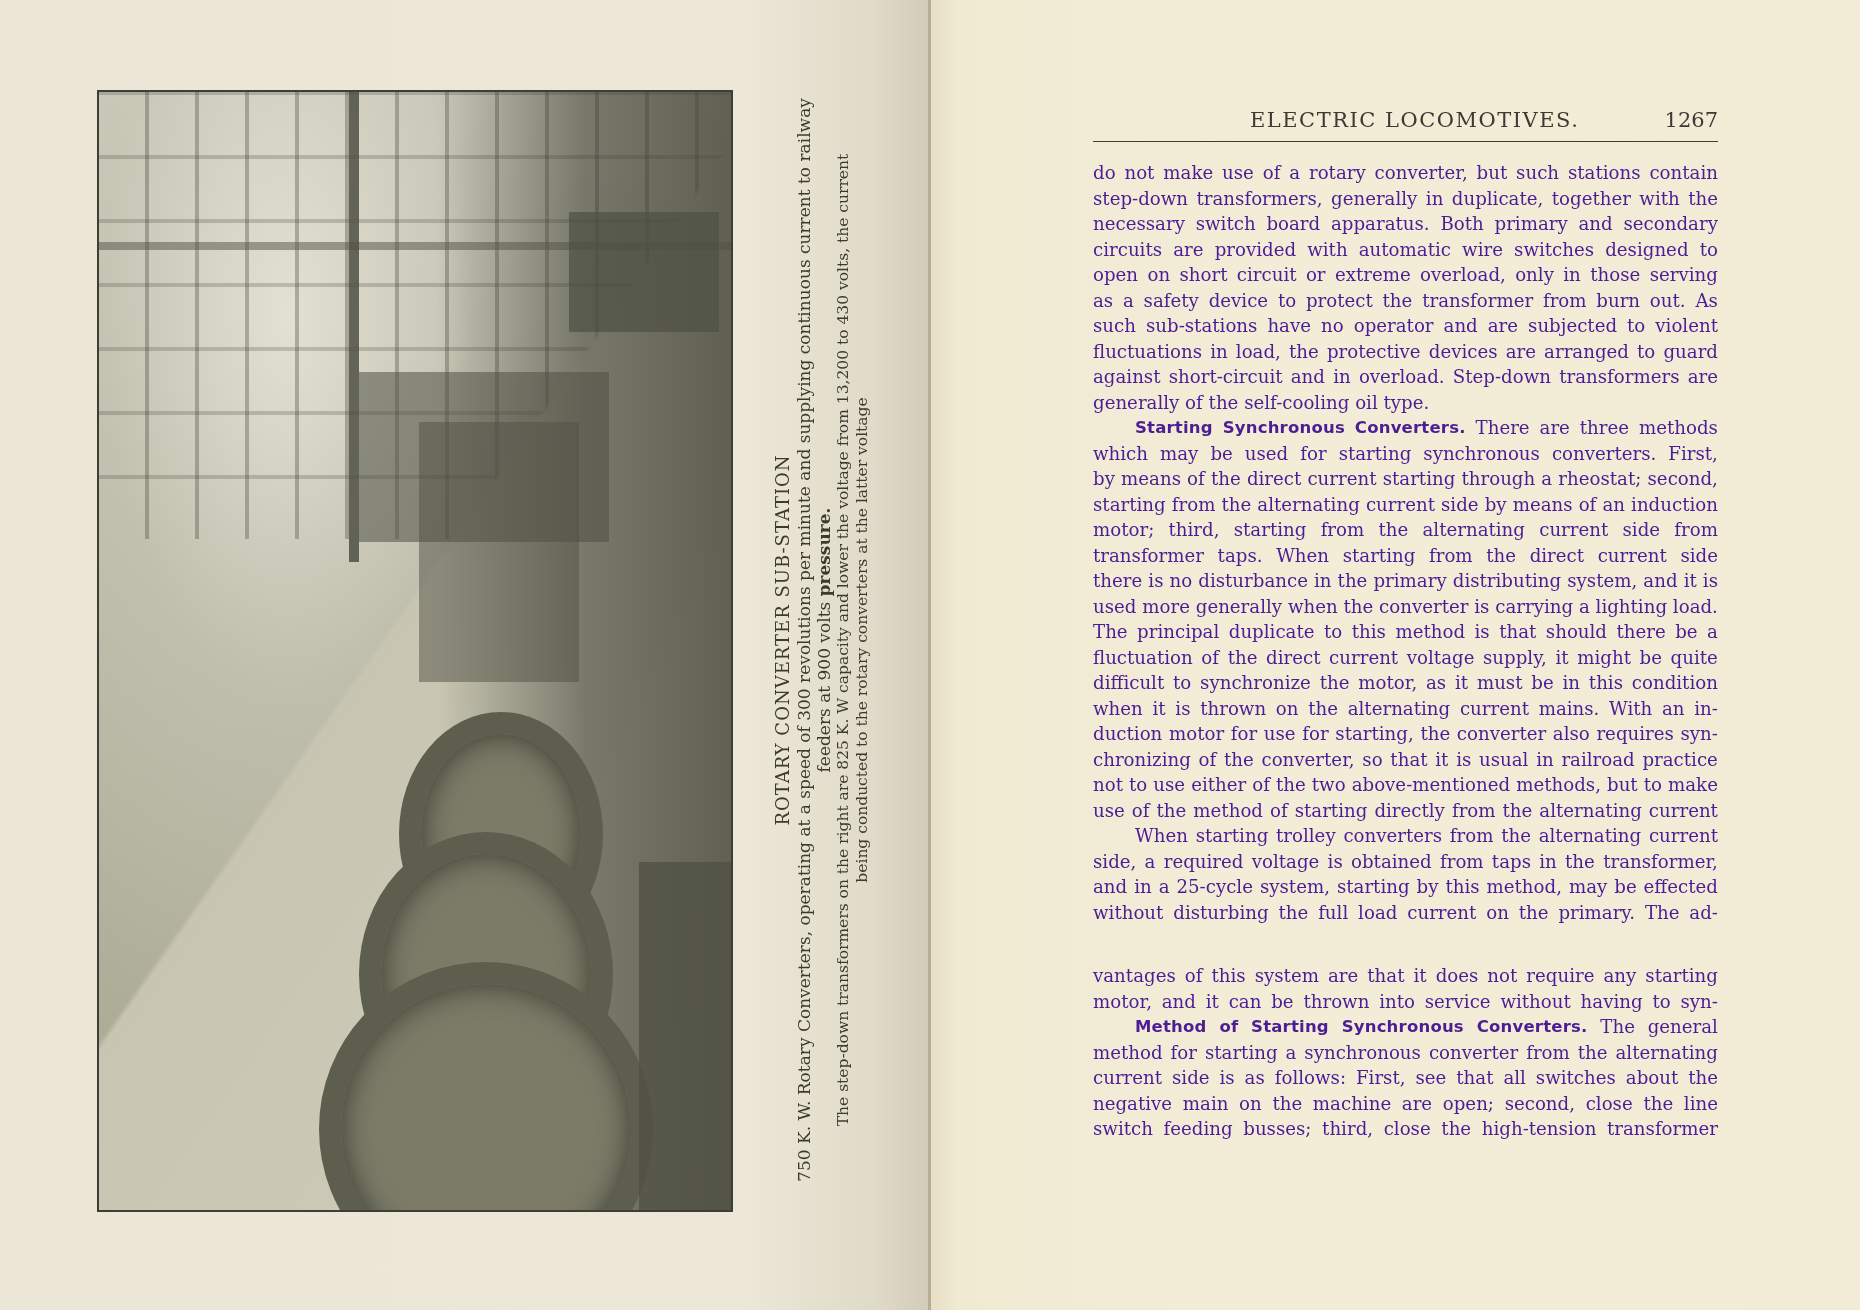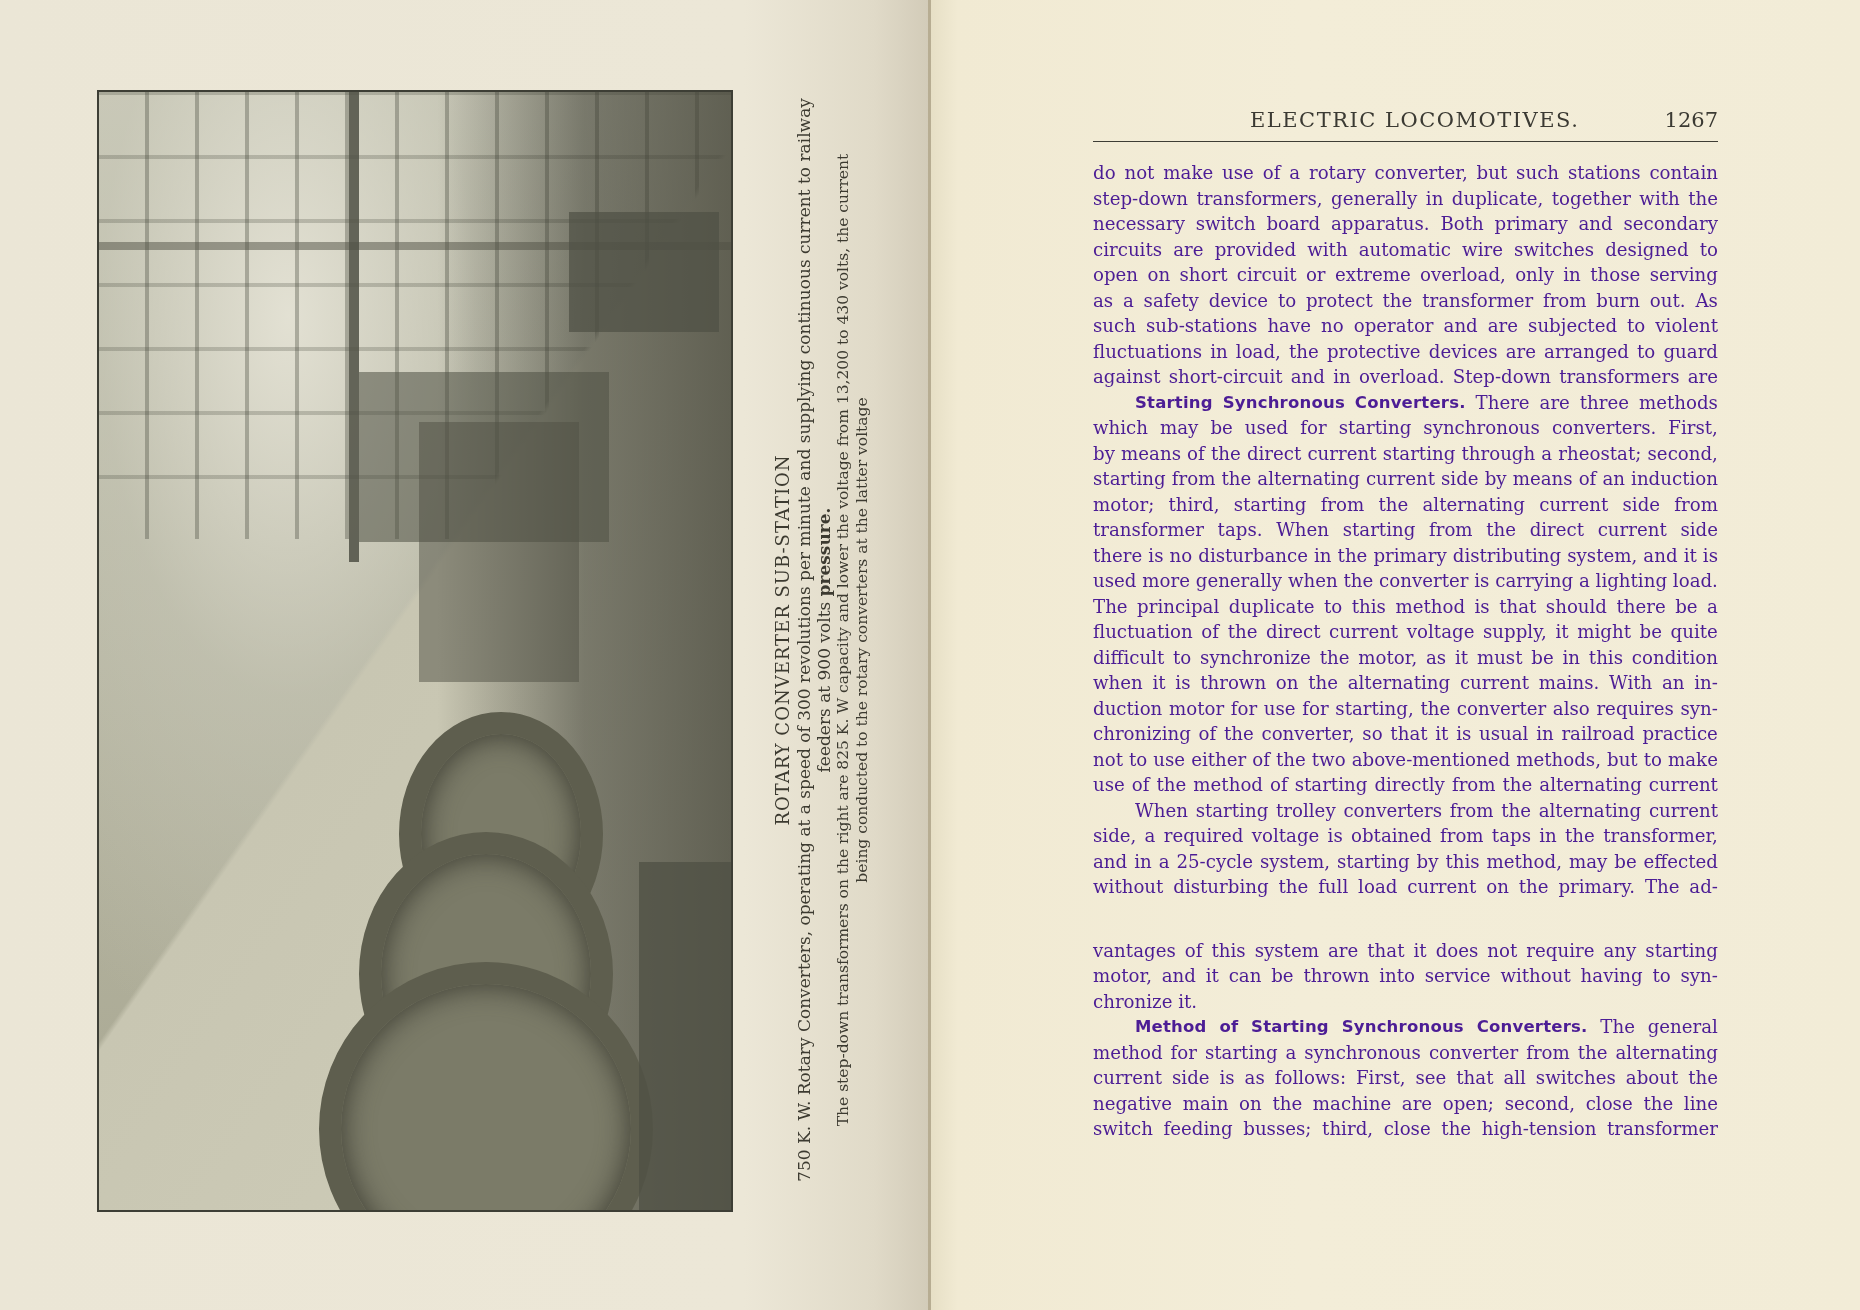--- a/index.html
+++ b/index.html
@@ -233,20 +233,21 @@
     <span class="line" style="display: flex; justify-content: space-between;">
       <span>against</span>
       <span>short-circuit</span>
       <span>and</span>
       <span>in</span>
       <span>overload.</span>
       <span>Step-down</span>
       <span>transformers</span>
       <span>are</span>
     </span>
+    <span class="line last"><span style="white-space: pre;">generally of the self-cooling oil type.</span></span>
     <span class="line indent" style="display: flex; justify-content: space-between;">
       <span class="hd">Starting</span>
       <span class="hd">Synchronous</span>
       <span class="hd">Converters.</span>
       <span>There</span>
       <span>are</span>
       <span>three</span>
       <span>methods</span>
     </span>
     <span class="line" style="display: flex; justify-content: space-between;">
@@ -515,21 +516,20 @@
       <span>can</span>
       <span>be</span>
       <span>thrown</span>
       <span>into</span>
       <span>service</span>
       <span>without</span>
       <span>having</span>
       <span>to</span>
       <span>syn-</span>
     </span>
-    <span class="line last"><span style="white-space: pre;">chronize it.</span></span>
     <span class="line indent" style="display: flex; justify-content: space-between;">
       <span class="hd">Method</span>
       <span class="hd">of</span>
       <span class="hd">Starting</span>
       <span class="hd">Synchronous</span>
       <span class="hd">Converters.</span>
       <span>The</span>
       <span>general</span>
     </span>
     <span class="line" style="display: flex; justify-content: space-between;">

